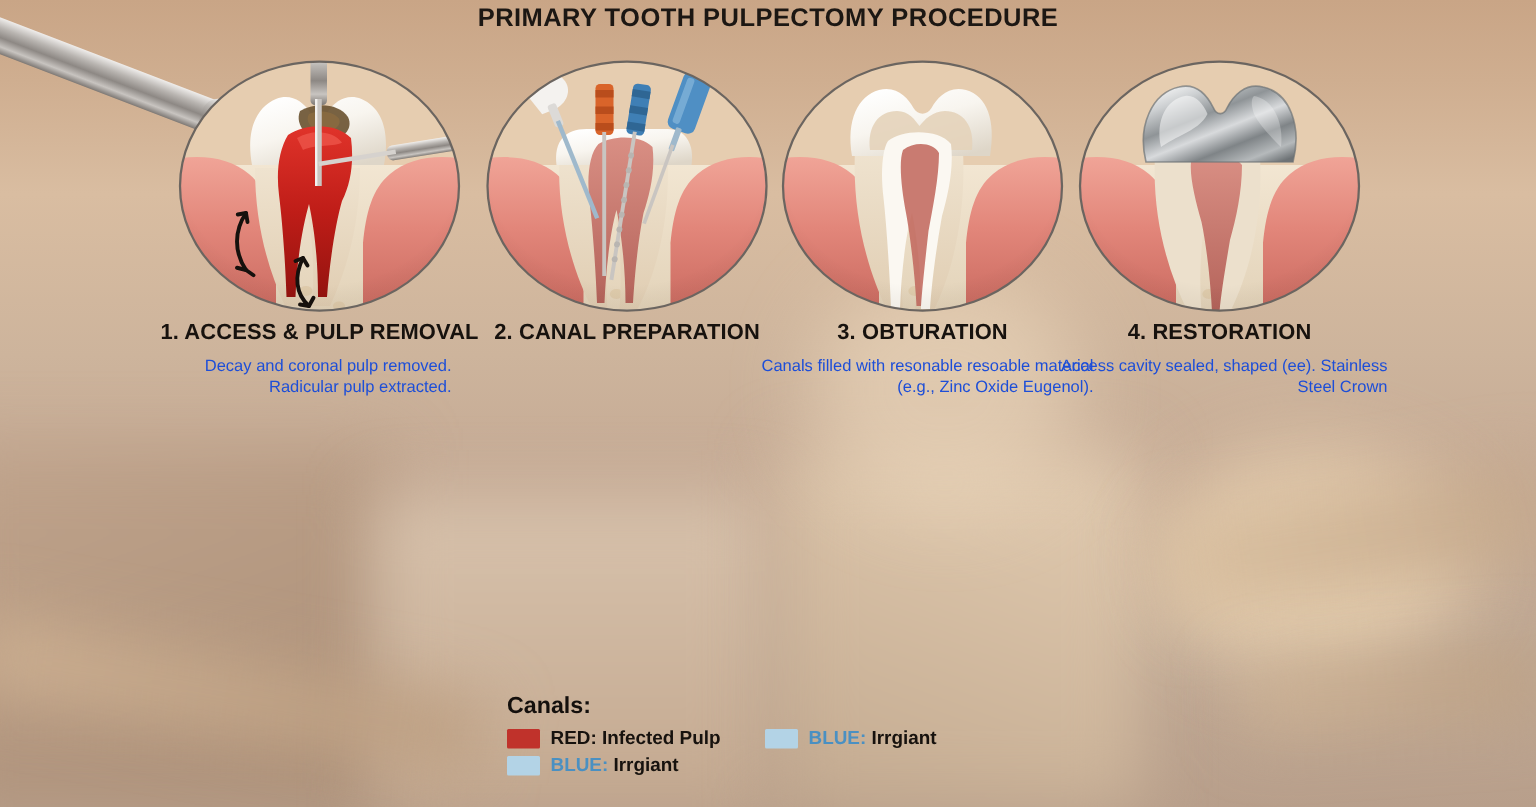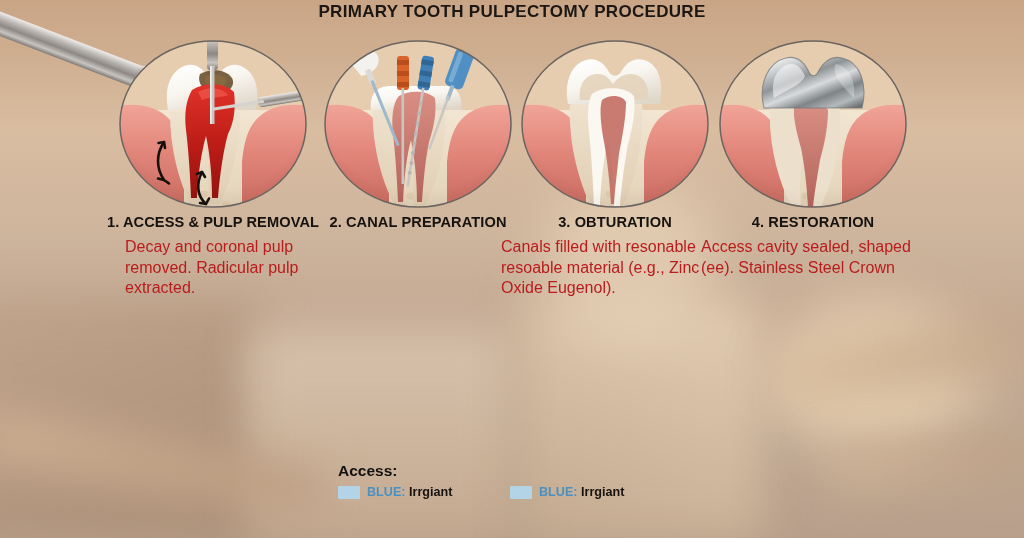--- a/index.html
+++ b/index.html
@@ -35,22 +35,22 @@
 
   .circle-wrap{position:relative;width:210px;height:172px;margin:0 auto;}
   .circle-wrap svg{display:block}
 
   .cap{
     text-align:center;margin-top:4px;
     font-size:14.6px;font-weight:bold;color:#17120e;
     line-height:1.12;letter-spacing:.1px;
   }
   .desc{
-    text-align:left;margin-top:7px;
-    font-size:16px;color:#b91c1c;line-height:1.28;
+    text-align:right;margin-top:7px;
+    font-size:11px;color:#1d4ed8;line-height:1.28;
     padding:0 8px;
   }
   .p1 .desc{padding:0 30px}
   .p2 .desc{padding:0 22px}
   .p3 .desc{padding:0 4px}
   .p4 .desc{padding:0 6px}
 
   
   .legend{position:absolute;left:338px;top:462px;width:420px;}
   .legend-title{
@@ -393,23 +393,27 @@
           </g>
           <ellipse cx="105" cy="86" rx="93" ry="83" fill="none" stroke="#6b6560" stroke-width="1.5"></ellipse>
         </svg>
       </div>
       <div class="cap">4. RESTORATION</div>
       <div class="desc">Access cavity sealed, shaped (ee). Stainless Steel Crown</div>
     </div>
   </div>
 
   <div class="legend">
-    <div class="legend-title">Access:</div>
+    <div class="legend-title">Canals:</div>
     <div class="legend-grid">
 
+      <div class="leg-item">
+        <span class="sw" style="background:#c0322b"></span>
+        <span class="leg-txt"><span class="leg-key" style="color:#17120e">RED:</span><span> Infected Pulp</span></span>
+      </div>
 
       <div class="leg-item">
         <span class="sw" style="background:#b3d3e6"></span>
         <span class="leg-txt"><span class="leg-key" style="color:#4a90c2">BLUE:</span><span> Irrgiant</span></span>
       </div>
 
       <div class="leg-item">
         <span class="sw" style="background:#b3d3e6"></span>
         <span class="leg-txt"><span class="leg-key" style="color:#4a90c2">BLUE:</span><span> Irrgiant</span></span>
       </div>

